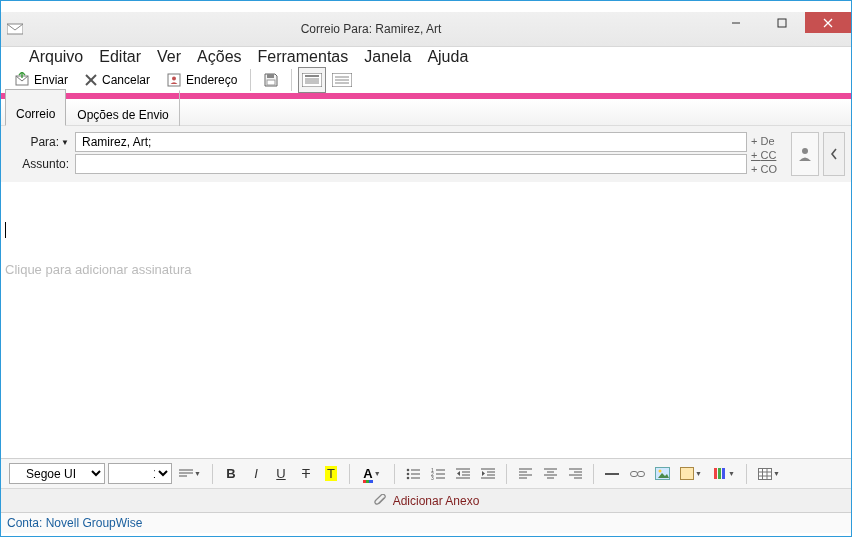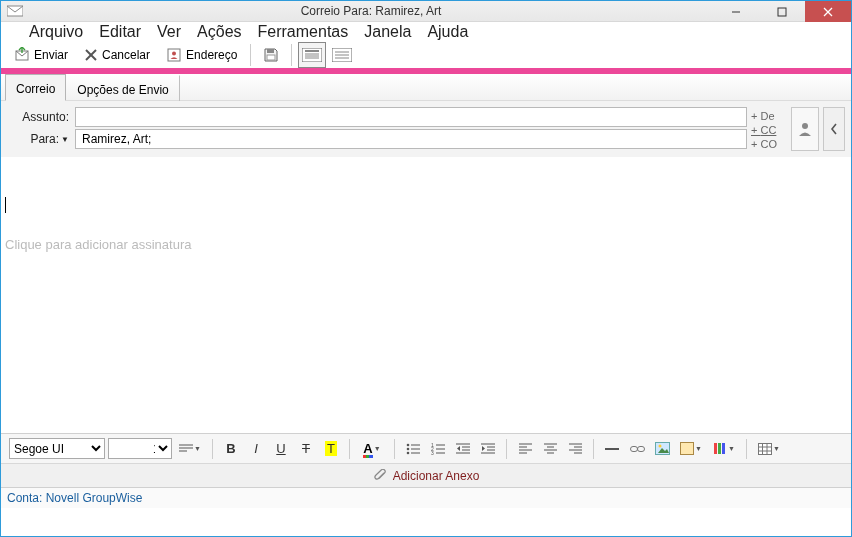--- a/index.html
+++ b/index.html
@@ -1,40 +1,40 @@
 <!DOCTYPE html>
 <html><head>
 <meta charset="utf-8">
 <style>
 * { margin: 0; padding: 0; box-sizing: border-box; font-family: 'Segoe UI', Tahoma, sans-serif; }
 body { background: #fff; width: 852px; height: 537px; overflow: hidden; border: 1px solid #2e9bda; }
 
 
-.titlebar { height: 21px; background: linear-gradient(#f0f0f0,#e8e8e8); border-bottom: 1px solid #d8d8d8; display: flex; align-items: center; position: relative; }
+.titlebar { height: 35px; background: linear-gradient(#f0f0f0,#e8e8e8); border-bottom: 1px solid #d8d8d8; display: flex; align-items: center; position: relative; margin-top: 11px; }
 .titlebar-icon { width: 16px; height: 12px; margin: 0 6px; }
 .titlebar-title { flex: 1; text-align: center; font-size: 12px; color: #333; }
 .window-controls { display: flex; height: 100%; }
 .wc-btn { width: 46px; height: 21px; display: flex; align-items: center; justify-content: center; cursor: pointer; margin-top:0; }
 .wc-btn.close { background: #c75050; }
 .wc-btn svg { width: 10px; height: 10px; }
 
 
 .menubar { height: 20px; display: flex; align-items: center; padding: 0 20px; font-size: 16px; color: #222; }
 .menubar span { padding: 2px 8px; cursor: default; }
 
 
 .toolbar { height: 32px; display: flex; align-items: center; padding: 2px 6px; gap: 2px; background: #fff; border-bottom: 6px solid #ec4899;}
 .tb-btn { display: flex; align-items: center; gap: 4px; padding: 3px 6px; font-size: 12px; cursor: pointer; border: 1px solid transparent;}
 .tb-sep { width: 1px; height: 22px; background: #ccc; margin: 0 4px; }
 .tb-iconbox { width: 28px; height: 26px; display:flex; align-items:center; justify-content:center; border:1px solid transparent; cursor:pointer;}
 .tb-iconbox.active { border:1px solid #888; background:#f4f4f4;}
 
 
 .tabstrip { height: 26px; display: flex; align-items: flex-end; padding: 0 4px; font-size: 12px; background: linear-gradient(#fff,#f2f2f2);}
-.tab { padding: 7px 10px 4px 10px; border: 1px solid transparent; cursor: pointer; border-bottom:none; margin-bottom:-1px;}
+.tab { padding: 17px 10px 4px 10px; border: 1px solid transparent; cursor: pointer; border-bottom:none; margin-bottom:-1px;}
 .tab.active { border-color: #b5b5b5; border-bottom: 1px solid #f3f3f3; background: #f3f3f3;}
 .tab:not(.active){ border-right:1px solid #c0c0c0;}
 
 
 .hdr-area { background: #f3f3f3; padding: 6px 6px 6px 6px; border-top:1px solid #dcdcdc; display:flex; gap:4px; align-items:stretch;}
 .hdr-left { flex:1; }
 .hdr-row { display:flex; align-items:center; margin-bottom:2px;}
 .hdr-label { width: 68px; text-align:right; font-size:12px; color:#222; padding-right:6px; display:flex; justify-content:flex-end; align-items:center; gap:2px;}
 .hdr-input { flex:1; height:20px; border:1px solid #b9b9b9; background:#fff; font-size:12px; padding:1px 6px; }
 .hdr-right { width: 36px; display:flex; flex-direction:column; align-items:flex-start; justify-content:flex-end; font-size:11px; color:#666; line-height:14px;}
@@ -42,21 +42,21 @@
 .hdr-btn.expand { width:22px; background:#f0f0f0;}
 
 
 .body-area { height: 276px; background:#fff; padding: 10px 4px; position:relative;}
 .cursor-line { border-left: 1px solid #000; height: 16px; width:1px; margin-top: 30px;}
 .signature-hint { color:#bbb; font-size:13px; margin-top: 24px; cursor:text;}
 
 
 .fmt-toolbar { height: 30px; border-top:1px solid #d0d0d0; background:#f6f6f6; display:flex; align-items:center; padding: 0 8px; gap:3px;}
 .fmt-sel { height:21px; font-size:12px; border:1px solid #aaa; background:#fff;}
-.fmt-sel.font { width:96px;}
+.fmt-sel.font { width:96px;padding-left:12px;}
 .fmt-sel.size { width:64px;padding-left:40px;}
 .fmt-btn { width:22px; height:22px; display:flex; align-items:center; justify-content:center; cursor:pointer; font-size:13px; color:#333; border:1px solid transparent;}
 .fmt-btn.dd { width:30px; position:relative;}
 .dd-caret { font-size:7px; margin-left:1px; color:#555;}
 .fmt-sep { width:1px; height:20px; background:#ccc; margin:0 4px;}
 .hl { background:#ffff00; padding:0 2px;}
 
 
 .attach-bar { height:24px; background:#f0f0f0; border-top:1px solid #d8d8d8; display:flex; align-items:center; justify-content:center; font-size:12px; color:#7f1d1d; cursor:pointer; gap:6px;}
 
@@ -160,29 +160,29 @@
 </div>
 
 <div class="tabstrip">
   <div class="tab active">Correio</div>
   <div class="tab">Opções de Envio</div>
 </div>
 
 <div class="hdr-area">
   <div class="hdr-left">
     <div class="hdr-row">
-      <div class="hdr-label">Assunto:</div>
-      <input class="hdr-input" value="" style="">
-    </div>
-    <div class="hdr-row">
       <div class="hdr-label">
         <span>Para:</span>
         <span style="font-size:8px;">▼</span>
       </div>
       <input class="hdr-input" value="Ramirez, Art;" style="">
+    </div>
+    <div class="hdr-row">
+      <div class="hdr-label">Assunto:</div>
+      <input class="hdr-input" value="" style="">
     </div>
   </div>
   <div class="hdr-right">
     <div style="cursor:pointer;">+ <span>De</span></div>
     <div style="cursor:pointer;text-decoration:underline;">+ <span>CC</span></div>
     <div style="cursor:pointer;">+ <span>CO</span></div>
   </div>
   <div class="hdr-btn">
     <svg width="16" height="16" viewBox="0 0 16 16">
         <circle cx="8" cy="5" r="3" fill="#888"></circle>

